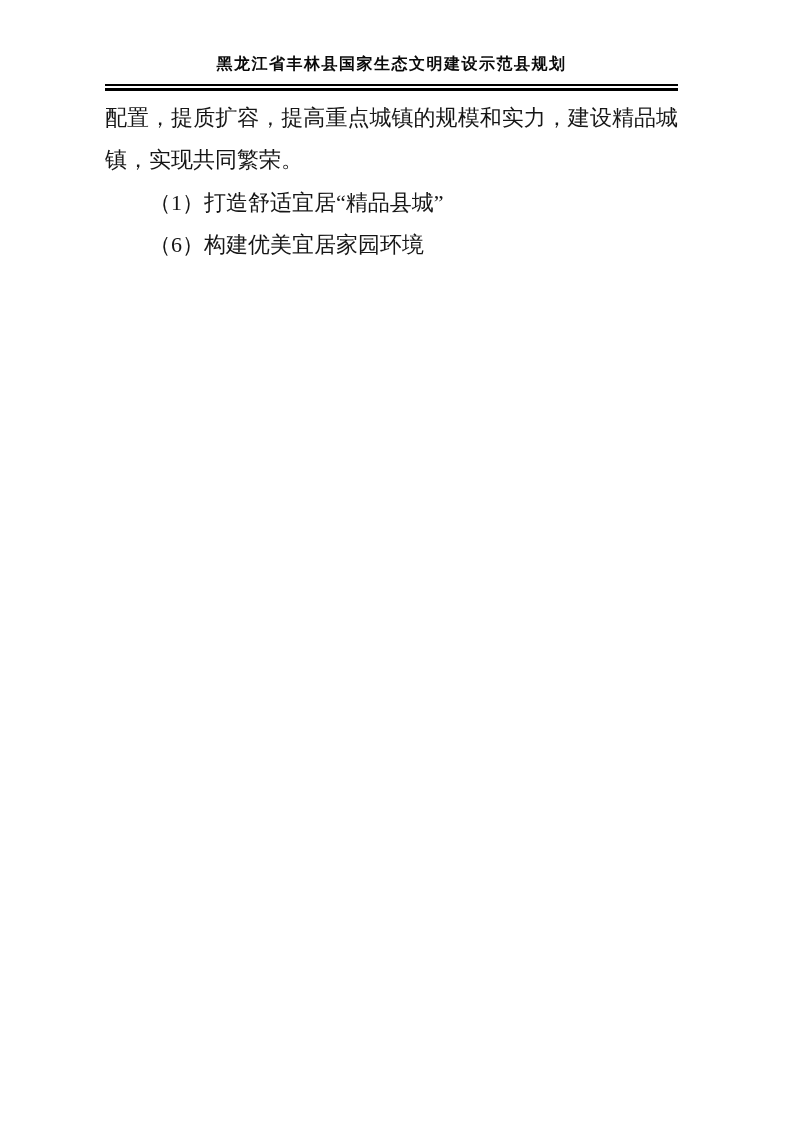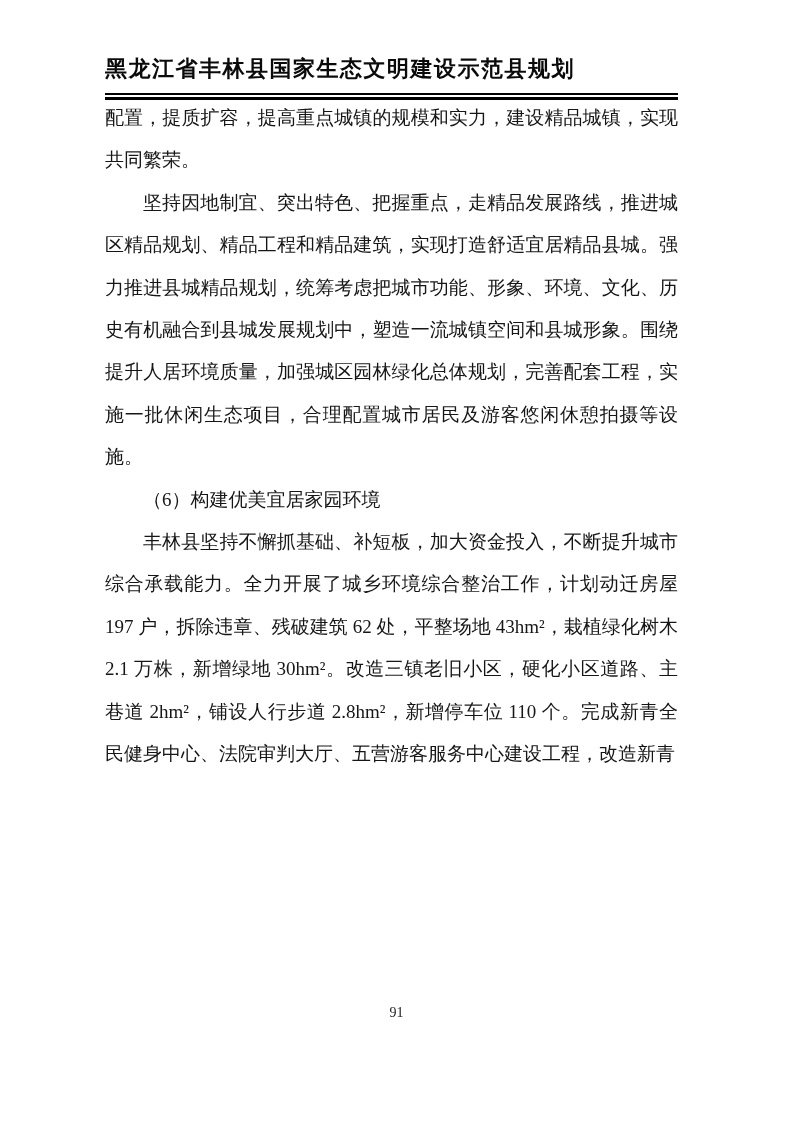--- a/index.html
+++ b/index.html
@@ -15,41 +15,41 @@
     color: #111111;
     overflow: hidden;
   }
   .header {
     position: absolute;
     top: 54px;
     left: 105px;
     width: 573px;
   }
   .header-title {
-    text-align: left;
+    text-align: center;
     font-family: "Liberation Sans", "DejaVu Sans", sans-serif;
     font-weight: bold;
-    font-size: 22px;
+    font-size: 16px;
     letter-spacing: 1.5px;
     color: #0a0a0a;
     white-space: nowrap;
   }
   .header-rule {
     margin-top: 9px;
     height: 2px;
     border-top: 2px solid #000000;
     border-bottom: 3px solid #000000;
   }
   .doc-body {
     position: absolute;
     top: 97px;
     left: 105px;
     width: 573px;
     font-family: "Liberation Serif", "DejaVu Serif", serif;
-    font-size: 19px;
+    font-size: 22px;
     line-height: 42.4px;
     color: #161616;
   }
   .para {
     margin: 0;
     text-align: justify;
     text-indent: 2em;
   }
   .para.no-indent {
     text-indent: 0;
@@ -70,22 +70,18 @@
 
 <div class="page">
 
   <div class="header">
     <div class="header-title">黑龙江省丰林县国家生态文明建设示范县规划</div>
     <div class="header-rule"></div>
   </div>
 
   <div class="doc-body">
     <p class="para no-indent">配置，提质扩容，提高重点城镇的规模和实力，建设精品城镇，实现共同繁荣。</p>
-    <p class="para">坚持因地制宜、突出特色、把握重点，走精品发展路线，推进城区精品规划、精品工程和精品建筑，实现打造舒适宜居精品县城。强力推进县城精品规划，统筹考虑把城市功能、形象、环境、文化、历史有机融合到县城发展规划中，塑造一流城镇空间和县城形象。围绕提升人居环境质量，加强城区园林绿化总体规划，完善配套工程，实施一批休闲生态项目，合理配置城市居民及游客悠闲休憩拍摄等设施。</p>
+    <p class="para">（1）打造舒适宜居“精品县城”</p>
     <p class="para">（6）构建优美宜居家园环境</p>
-    <p class="para">丰林县坚持不懈抓基础、补短板，加大资金投入，不断提升城市综合承载能力。全力开展了城乡环境综合整治工作，计划动迁房屋 197 户，拆除违章、残破建筑 62 处，平整场地 43hm²，栽植绿化树木 2.1 万株，新增绿地 30hm²。改造三镇老旧小区，硬化小区道路、主巷道 2hm²，铺设人行步道 2.8hm²，新增停车位 110 个。完成新青全民健身中心、法院审判大厅、五营游客服务中心建设工程，改造新青</p>
   </div>
 
-  <div class="footer">
-    <span>91</span>
-  </div>
 
 </div>
 
 </body></html>

